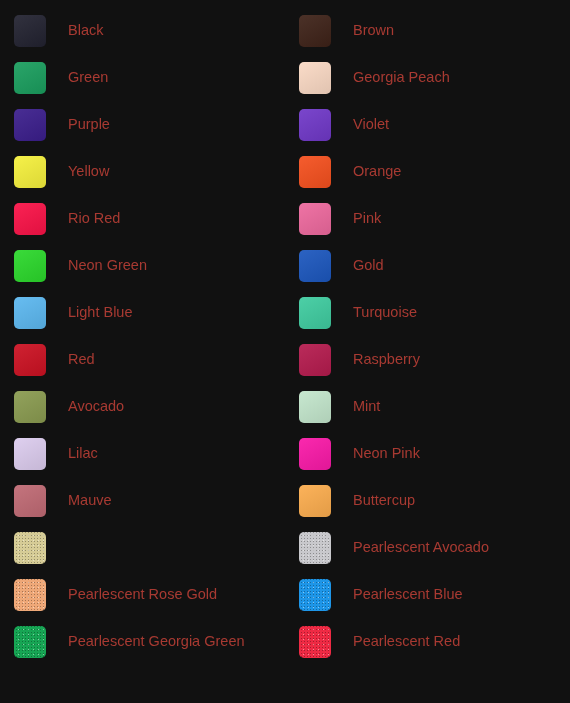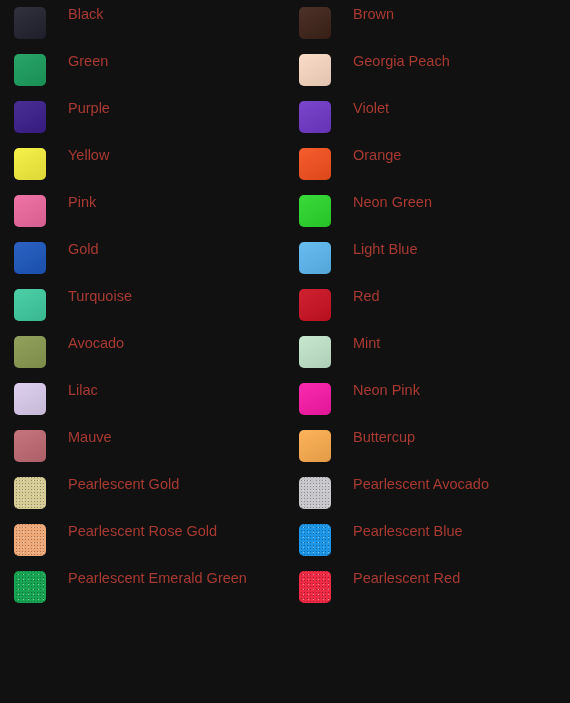--- a/index.html
+++ b/index.html
@@ -20,21 +20,21 @@
   .swatch-grid {
     display: grid;
     grid-template-columns: 285px 285px;
     grid-auto-rows: 47px;
     align-content: start;
     padding-top: 7px;
   }
 
   .swatch-row {
     display: flex;
-    align-items: flex-start;
+    align-items: center;
     height: 47px;
     padding-left: 14px;
   }
 
   .swatch-chip {
     width: 32px;
     height: 32px;
     border-radius: 5px;
     flex: 0 0 32px;
     position: relative;
@@ -103,20 +103,24 @@
     </div>
     <div class="swatch-row">
       <div class="swatch-chip plain" style="background-color: rgb(245, 240, 60);"></div>
       <span class="swatch-label">Yellow</span>
     </div>
     <div class="swatch-row">
       <div class="swatch-chip plain" style="background-color: rgb(245, 80, 30);"></div>
       <span class="swatch-label">Orange</span>
     </div>
     <div class="swatch-row">
+      <div class="swatch-chip plain" style="background-color: rgb(250, 18, 71);"></div>
+      <span class="swatch-label">Rio Red</span>
+    </div>
+    <div class="swatch-row">
       <div class="swatch-chip plain" style="background-color: rgb(238, 105, 158);"></div>
       <span class="swatch-label">Pink</span>
     </div>
     <div class="swatch-row">
       <div class="swatch-chip plain" style="background-color: rgb(43, 216, 43);"></div>
       <span class="swatch-label">Neon Green</span>
     </div>
     <div class="swatch-row">
       <div class="swatch-chip plain" style="background-color: rgb(28, 87, 190);"></div>
       <span class="swatch-label">Gold</span>
@@ -125,20 +129,24 @@
       <div class="swatch-chip plain" style="background-color: rgb(92, 184, 240);"></div>
       <span class="swatch-label">Light Blue</span>
     </div>
     <div class="swatch-row">
       <div class="swatch-chip plain" style="background-color: rgb(63, 204, 160);"></div>
       <span class="swatch-label">Turquoise</span>
     </div>
     <div class="swatch-row">
       <div class="swatch-chip plain" style="background-color: rgb(204, 17, 34);"></div>
       <span class="swatch-label">Red</span>
+    </div>
+    <div class="swatch-row">
+      <div class="swatch-chip plain" style="background-color: rgb(181, 27, 78);"></div>
+      <span class="swatch-label">Raspberry</span>
     </div>
     <div class="swatch-row">
       <div class="swatch-chip plain" style="background-color: rgb(138, 155, 80);"></div>
       <span class="swatch-label">Avocado</span>
     </div>
     <div class="swatch-row">
       <div class="swatch-chip plain" style="background-color: rgb(195, 230, 204);"></div>
       <span class="swatch-label">Mint</span>
     </div>
     <div class="swatch-row">
@@ -152,36 +160,35 @@
     <div class="swatch-row">
       <div class="swatch-chip plain" style="background-color: rgb(192, 106, 116);"></div>
       <span class="swatch-label">Mauve</span>
     </div>
     <div class="swatch-row">
       <div class="swatch-chip plain" style="background-color: rgb(252, 173, 78);"></div>
       <span class="swatch-label">Buttercup</span>
     </div>
     <div class="swatch-row">
       <div class="swatch-chip pearlescent" style="background-color: rgb(214, 204, 150);"></div>
-      <span class="swatch-label">Pearlescent Gold</span>
     </div>
     <div class="swatch-row">
       <div class="swatch-chip pearlescent" style="background-color: rgb(200, 200, 204);"></div>
       <span class="swatch-label">Pearlescent Avocado</span>
     </div>
     <div class="swatch-row">
       <div class="swatch-chip pearlescent" style="background-color: rgb(239, 168, 120);"></div>
       <span class="swatch-label">Pearlescent Rose Gold</span>
     </div>
     <div class="swatch-row">
       <div class="swatch-chip pearlescent" style="background-color: rgb(30, 150, 232);"></div>
       <span class="swatch-label">Pearlescent Blue</span>
     </div>
     <div class="swatch-row">
       <div class="swatch-chip pearlescent" style="background-color: rgb(23, 165, 84);"></div>
-      <span class="swatch-label">Pearlescent Emerald Green</span>
+      <span class="swatch-label">Pearlescent Georgia Green</span>
     </div>
     <div class="swatch-row">
       <div class="swatch-chip pearlescent" style="background-color: rgb(238, 42, 68);"></div>
       <span class="swatch-label">Pearlescent Red</span>
     </div>
     <div class="swatch-row empty"></div>
   </div>
 
 </body></html>

